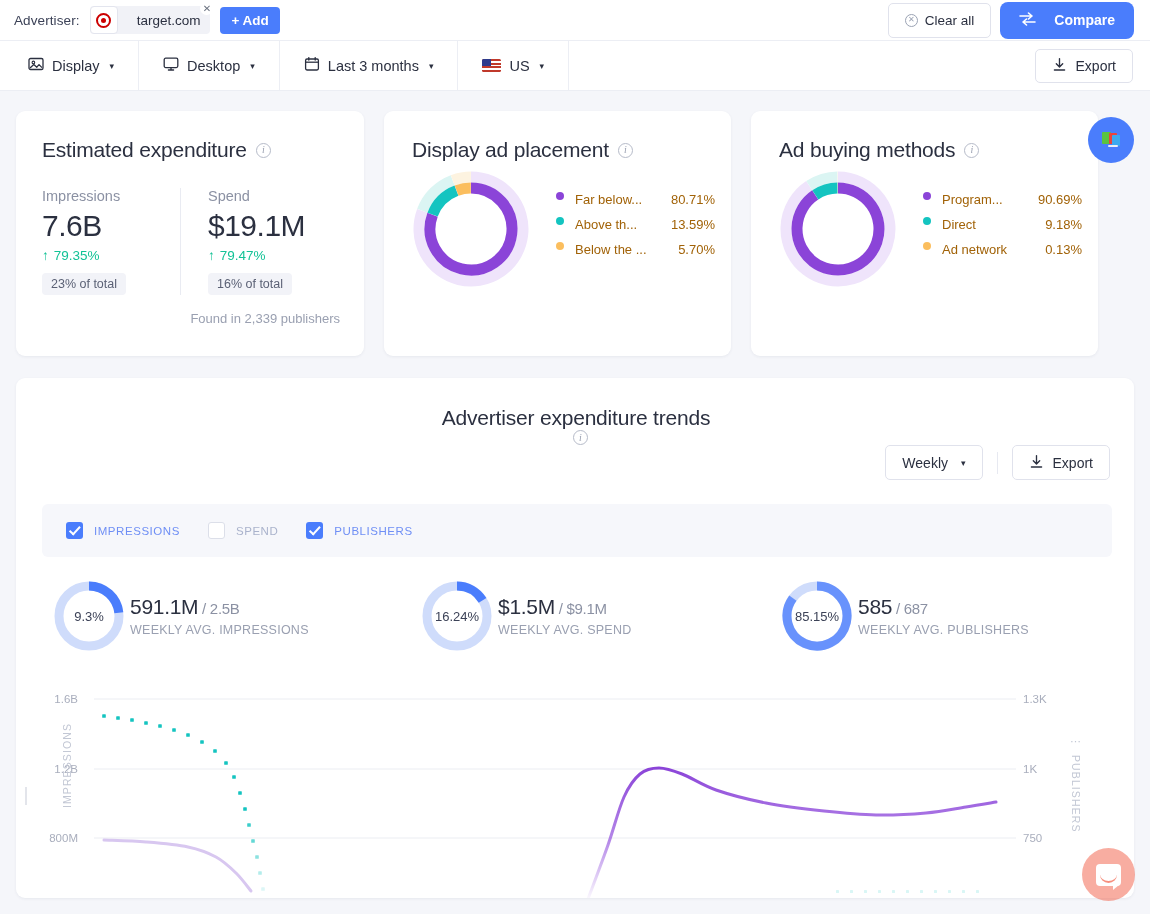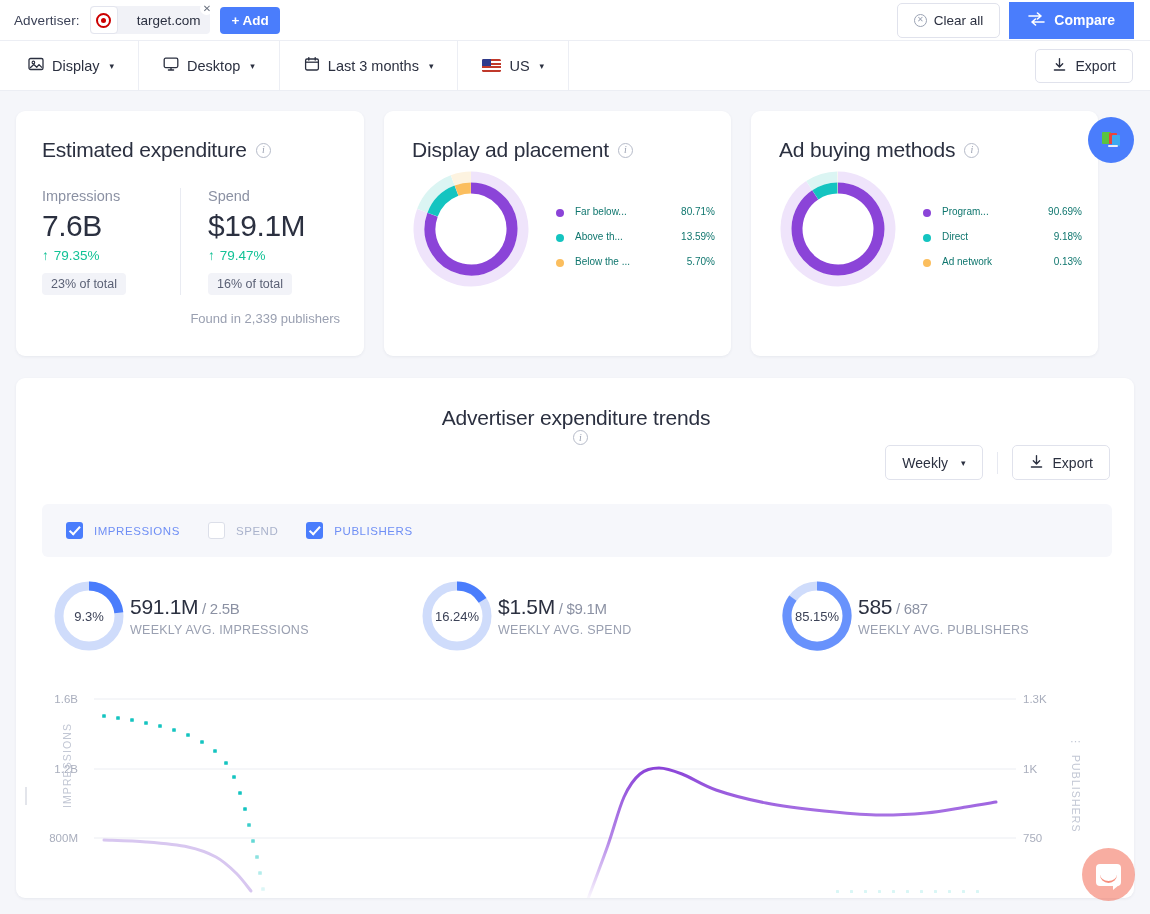--- a/index.html
+++ b/index.html
@@ -57,22 +57,22 @@
     background: #fff; border: 1px solid #e0e2ec; border-radius: 5px;
     height: 35px; padding: 0 16px; font-size: 13.5px; color: #2b3040; cursor: pointer;
     font-family: "Liberation Sans", sans-serif;
   }
   .circle-x {
     width: 13px; height: 13px; border-radius: 50%;
     border: 1px solid #9ba3b4; color: #9ba3b4; font-size: 8px;
     display: flex; align-items: center; justify-content: center; line-height: 1;
   }
   .btn-compare {
-    display: flex; align-items: center; gap: 9px;
-    background: #4a7dfc; color: #fff; border: none; border-radius: 0;
+    display: flex; align-items: center; gap: 18px;
+    background: #4a7dfc; color: #fff; border: none; border-radius: 8px;
     height: 37px; padding: 0 19px; font-size: 14px; font-weight: bold; cursor: pointer;
     font-family: "Liberation Sans", sans-serif;
   }
 
   
   .filterbar {
     height: 51px; background: #fff;
     border-top: 1px solid #eceef4; border-bottom: 1px solid #eceef4;
     display: flex; align-items: stretch; position: relative;
   }
@@ -124,21 +124,21 @@
     border-radius: 4px; padding: 4px 9px; font-size: 12.5px; color: #5b6175;
   }
   .exp-found { text-align: right; font-size: 13px; color: #9aa0b1; margin-top: 16px; }
 
   
   .card-donut { width: 347px; height: 245px; padding: 27px 0 0 28px; }
   .donut-body { display: flex; align-items: center; margin-top: 8px; }
   .donut-wrap { width: 118px; height: 118px; position: relative; flex: none; }
   .donut-wrap svg { display: block; }
   .legend { margin-left: 26px; }
-  .legend-row { display: flex; align-items: flex-end; font-size: 10px; color: #0f766e; height: 25px; }
+  .legend-row { display: flex; align-items: flex-start; font-size: 13px; color: #a16207; height: 25px; }
   .dot { width: 8px; height: 8px; border-radius: 50%; margin-right: 11px; flex: none; }
   .legend-name { width: 86px; white-space: nowrap; overflow: hidden; }
   .legend-val { width: 54px; text-align: right; }
 
   
   .fab {
     position: absolute; right: 16px; top: 117px;
     width: 46px; height: 46px; border-radius: 23px; background: #4a7dfc;
     display: flex; align-items: center; justify-content: center; cursor: pointer;
     z-index: 20;

